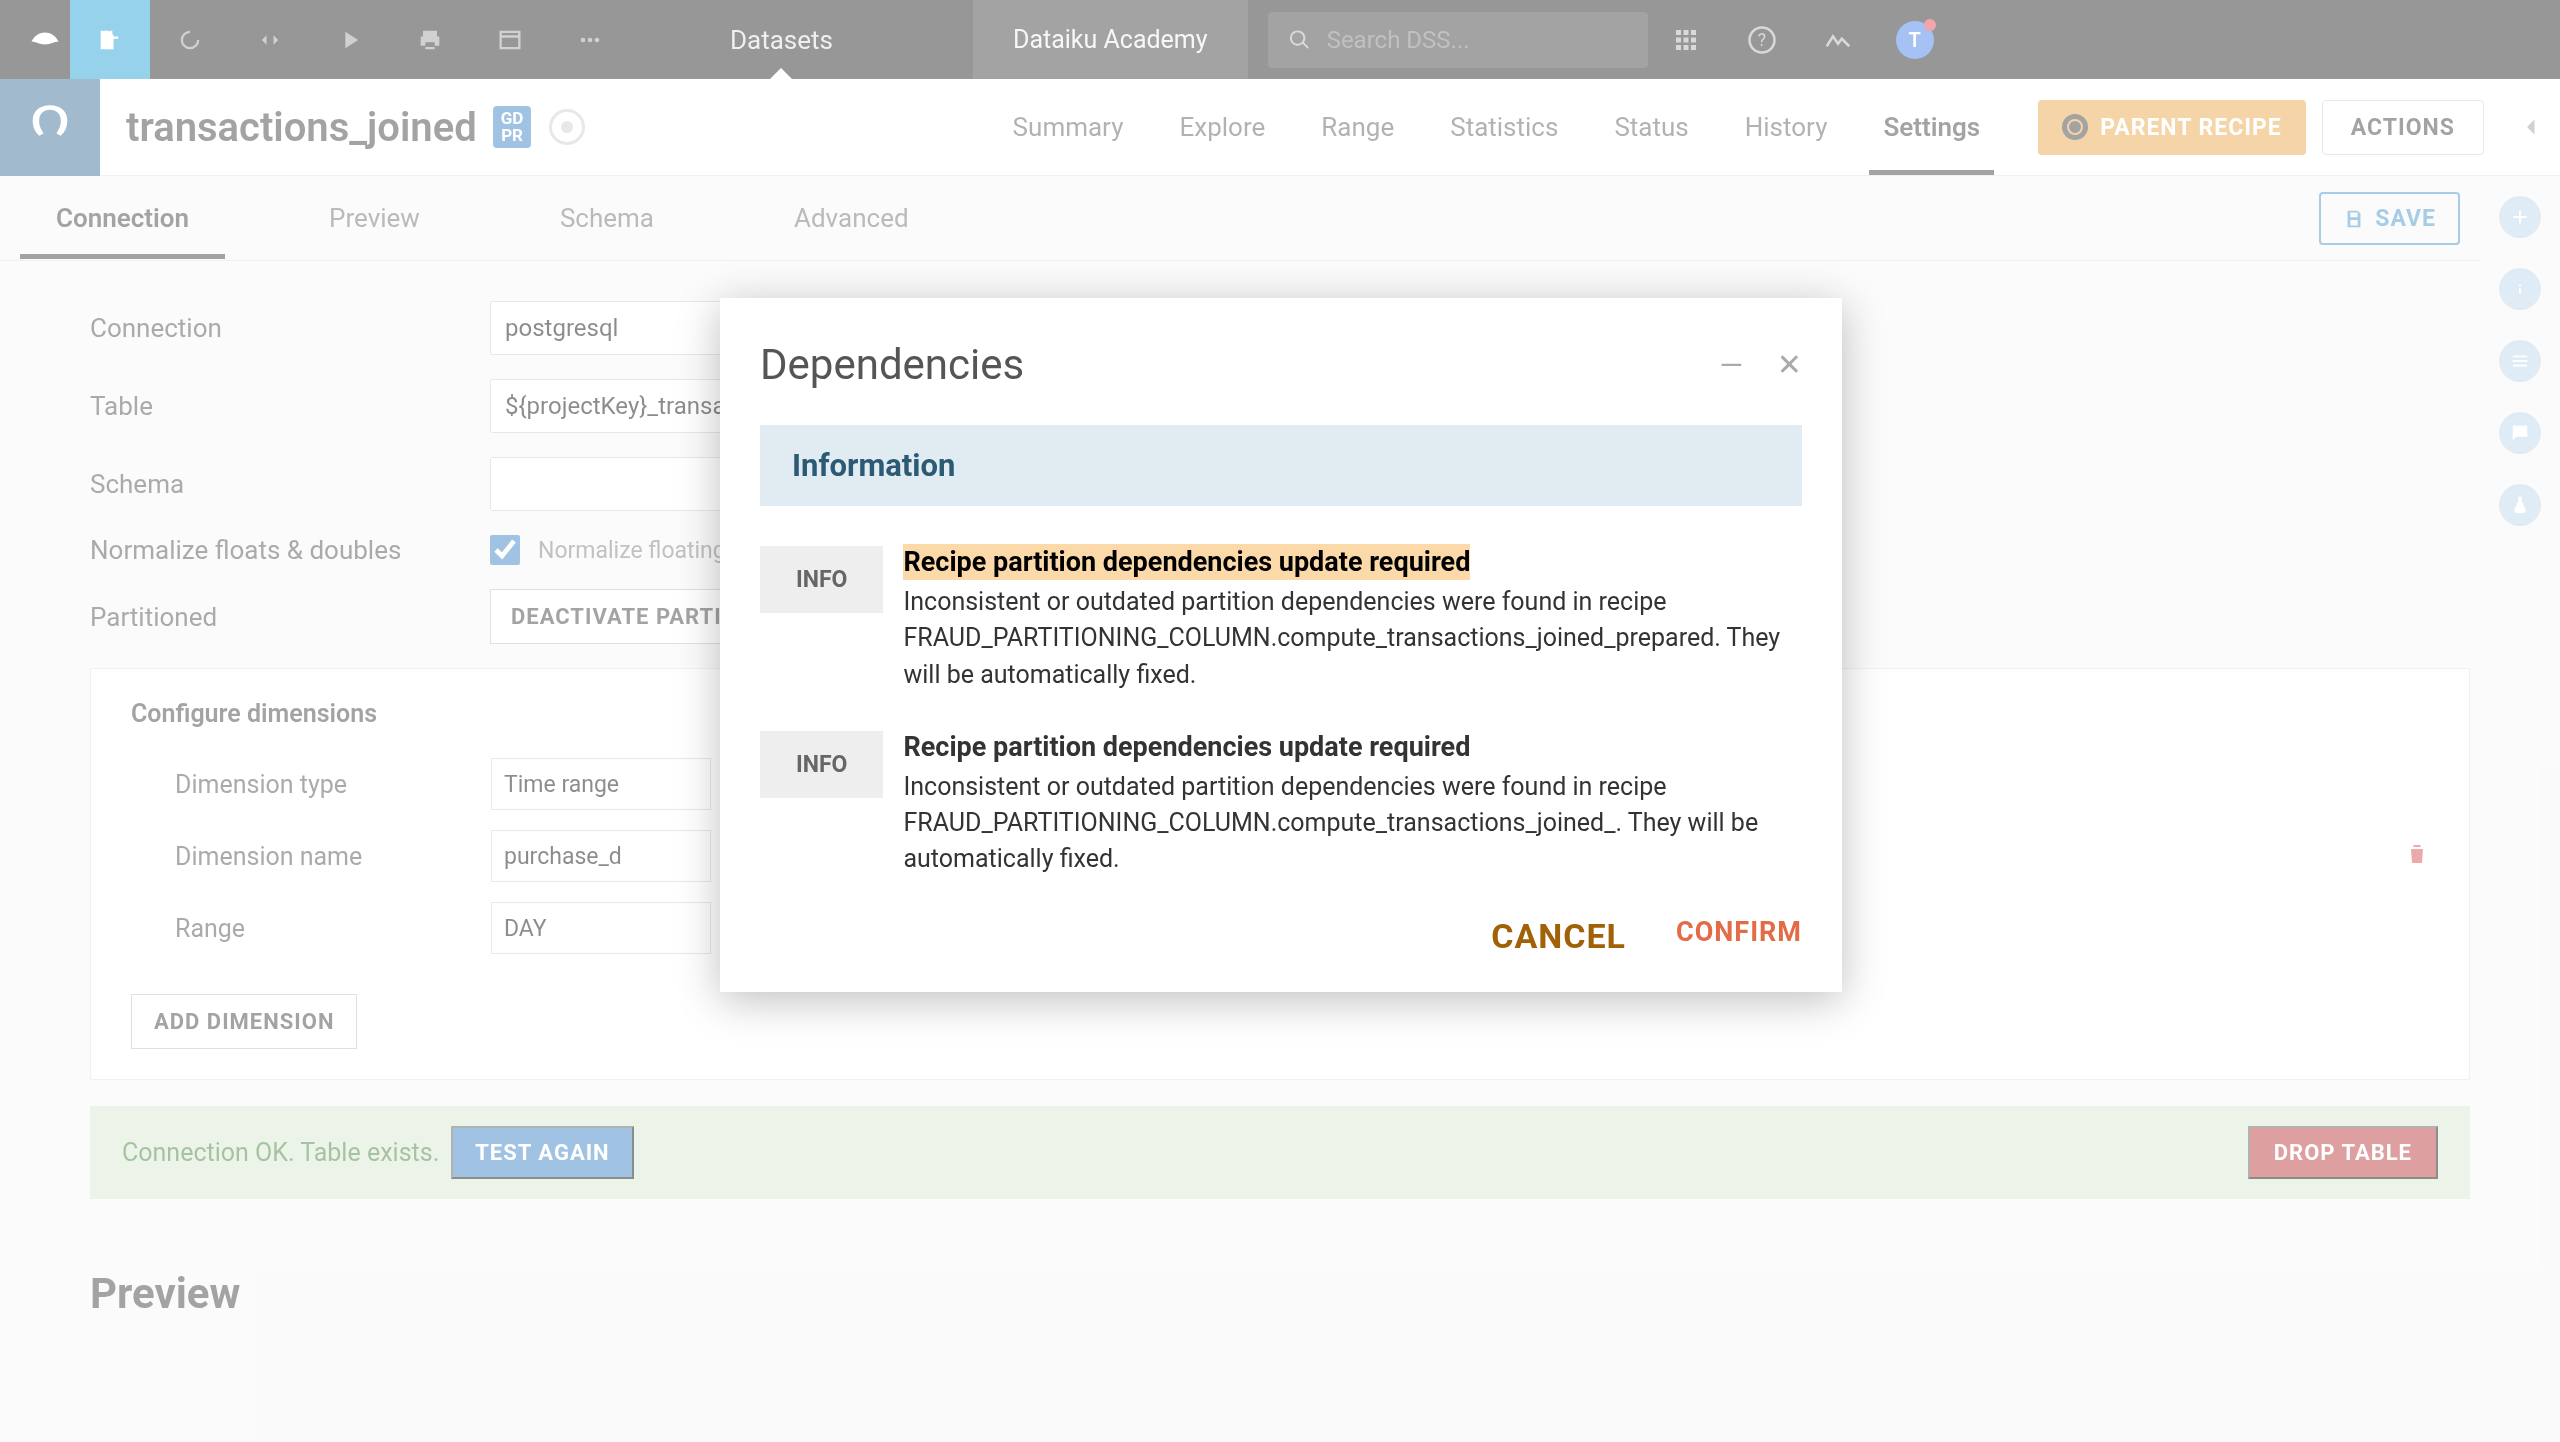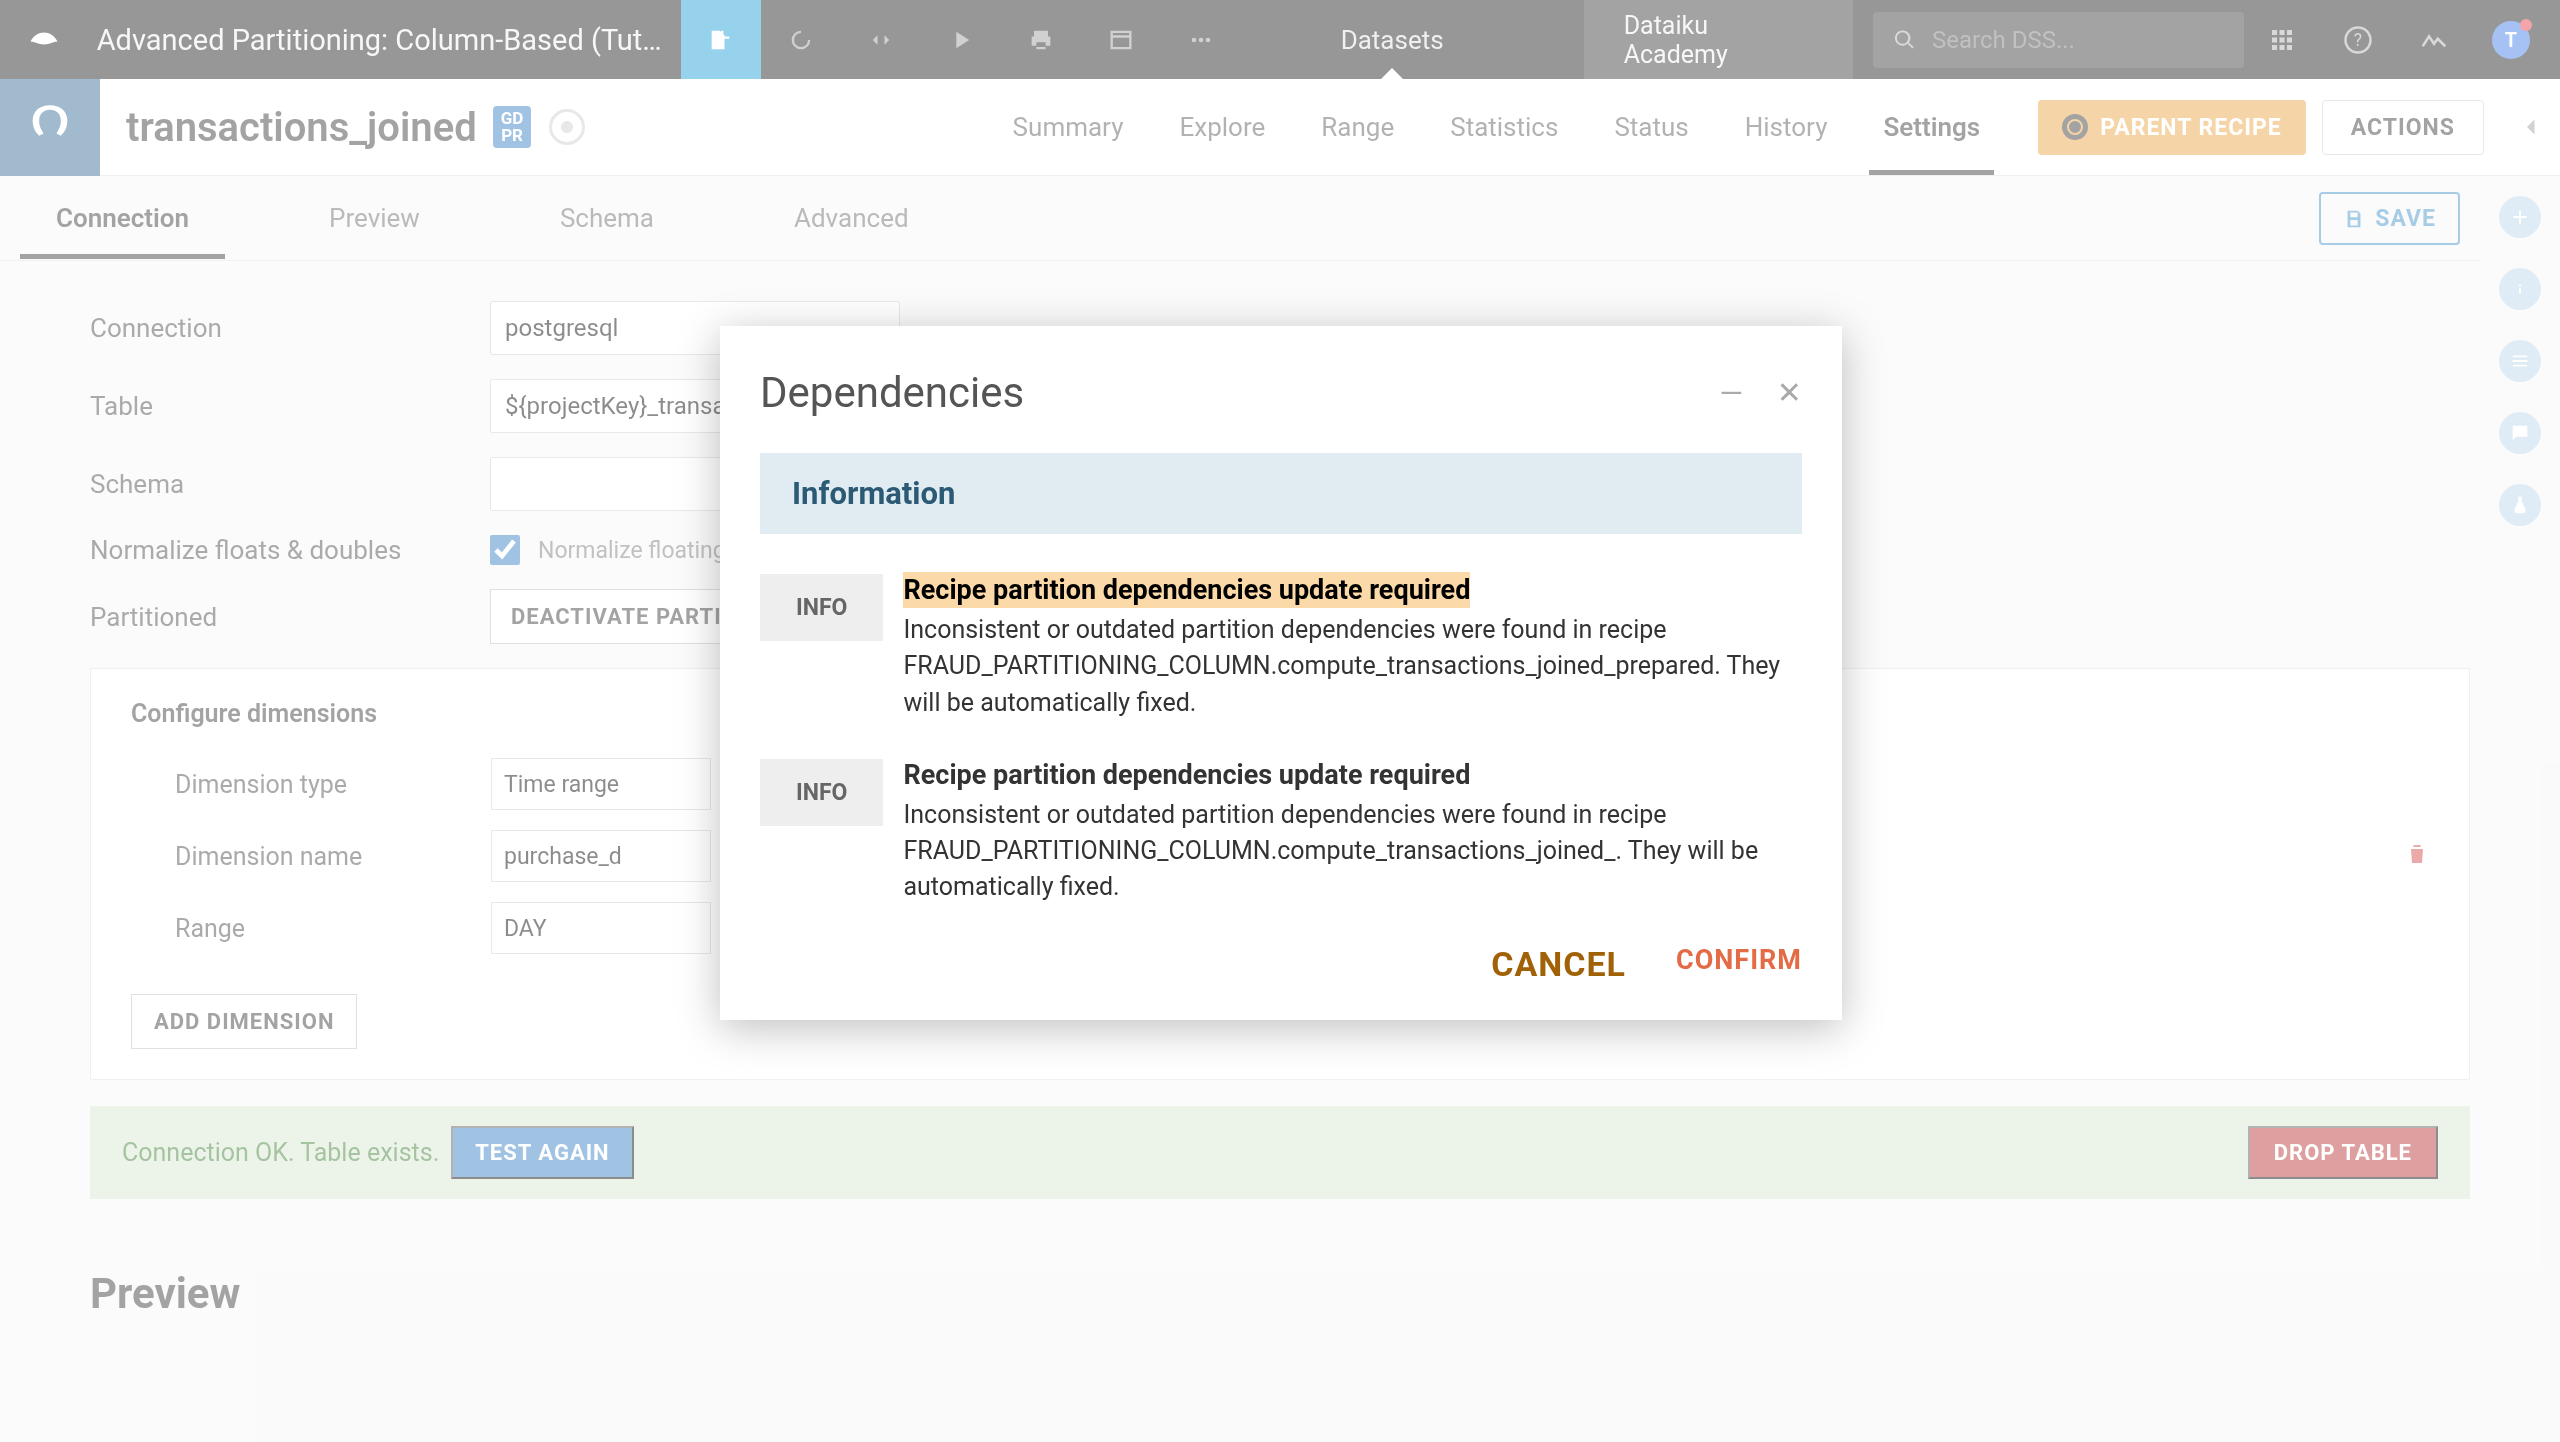--- a/index.html
+++ b/index.html
@@ -87,21 +87,21 @@
 .status-strip .msg { color:#3a7a2f; font-size:25px; }
 .status-strip .test-btn { background:#2e7bc3; color:#fff; font-size:22px; font-weight:700; padding:12px 22px; margin-left:12px; letter-spacing:1px;}
 .status-strip .drop-btn { background:#b32c2c; color:#fff; font-size:22px; font-weight:700; padding:12px 24px; margin-left:auto; letter-spacing:1px;}
 
 .preview-heading { font-size:42px; font-weight:700; color:#333; margin-top:70px; }
 
 
 .dim-overlay { position:absolute; inset:0; background:rgba(255,255,255,0.55); }
 
 
-.modal { position:absolute; top:298px; left:720px; width:1122px; background:#fff; box-shadow: 0 8px 40px rgba(0,0,0,.25); padding:42px 40px 36px;margin-top:28px; }
+.modal { position:absolute; top:298px; left:720px; width:1122px; background:#fff; box-shadow: 0 8px 40px rgba(0,0,0,.25); padding:42px 40px 36px; }
 .modal .m-head { display:flex; align-items:center; margin-bottom:36px;}
 .modal .m-title { font-size:42px; color:#555; font-weight:400;}
 .modal .m-ctrl { margin-left:auto; display:flex; gap:34px; color:#aaa; font-size:30px;}
 .modal .m-ctrl span{cursor:pointer;}
 .modal .info-band { background:#e1ecf2; color:#2c5a74; font-size:31px; font-weight:700; padding:22px 32px; margin-bottom:40px;}
 .modal .msg-row { display:flex; gap:20px; margin-bottom:38px; }
 .modal .badge { background:#eee; color:#666; font-size:23px; font-weight:700; padding:20px 36px; height:fit-content; }
 .modal .msg-body .hl { background:#fbd9a8; font-size:27px; font-weight:700; display:inline; padding:2px 0;}
 .modal .msg-body .plain-title { font-size:27px; font-weight:700; color:#333;}
 .modal .msg-body p { font-size:25px; color:#333; line-height:1.45; margin-top:6px;}
@@ -111,21 +111,20 @@
 </style>
 </head>
 <body>
 
 <div class="topbar">
   <div class="bird">
     <svg viewBox="0 0 24 24">
         <path d="M3 13c4-8 14-8 18 0-3 0-5 2-9 2S6 13 3 13z"></path>
       </svg>
   </div>
-  <div class="project-title">Advanced Partitioning: Column-Based (Tut…</div>
   <div class="iconbar">
     <div class="tb-icon active-flow">
         <svg viewBox="0 0 24 24">
           <path d="M4 4h7l4 4v12H4z"></path>
           <path d="M13 4v6h6" fill="none" stroke="#fff" stroke-width="2"></path>
         </svg>
       </div>
     <div class="tb-icon">
         <svg viewBox="0 0 24 24">
           <path d="M12 4a8 8 0 108 8h-2a6 6 0 11-6-6V4z"></path>

